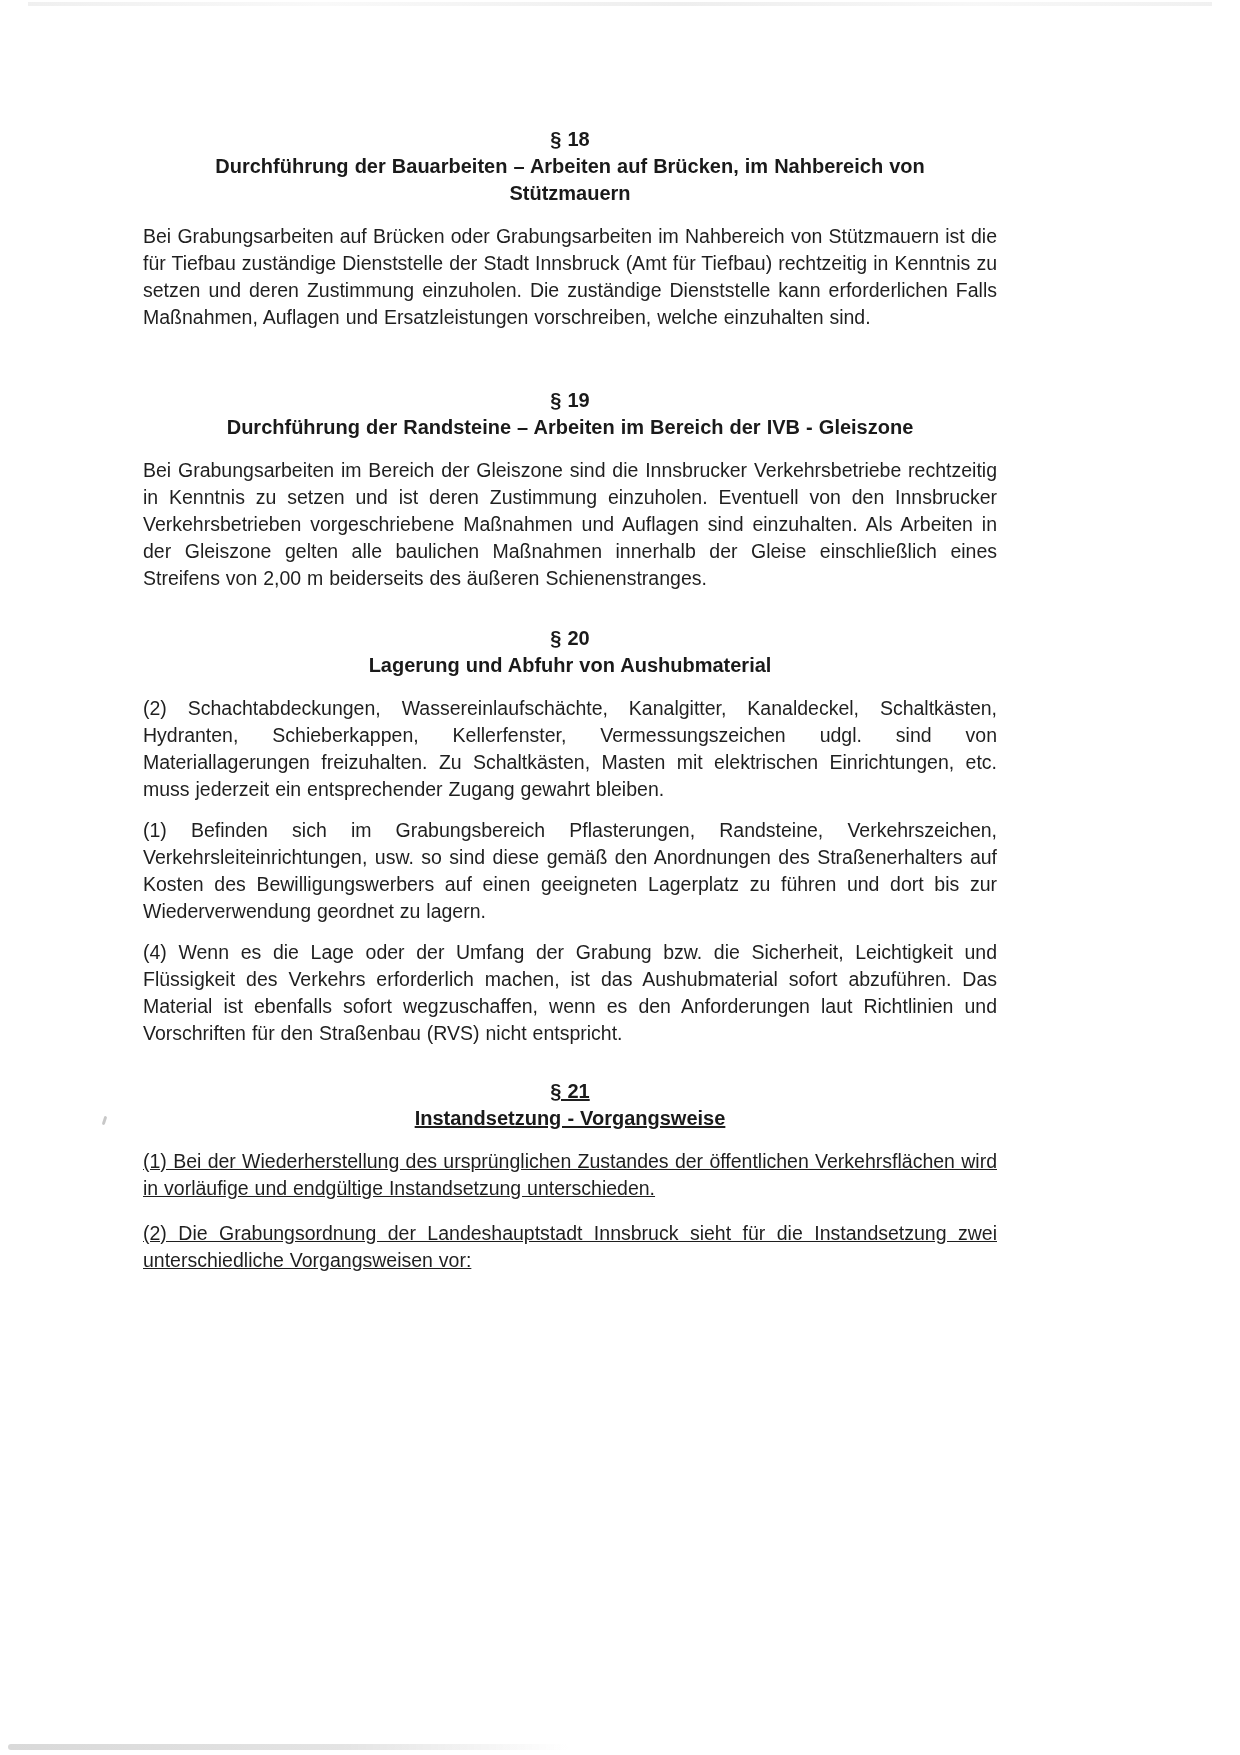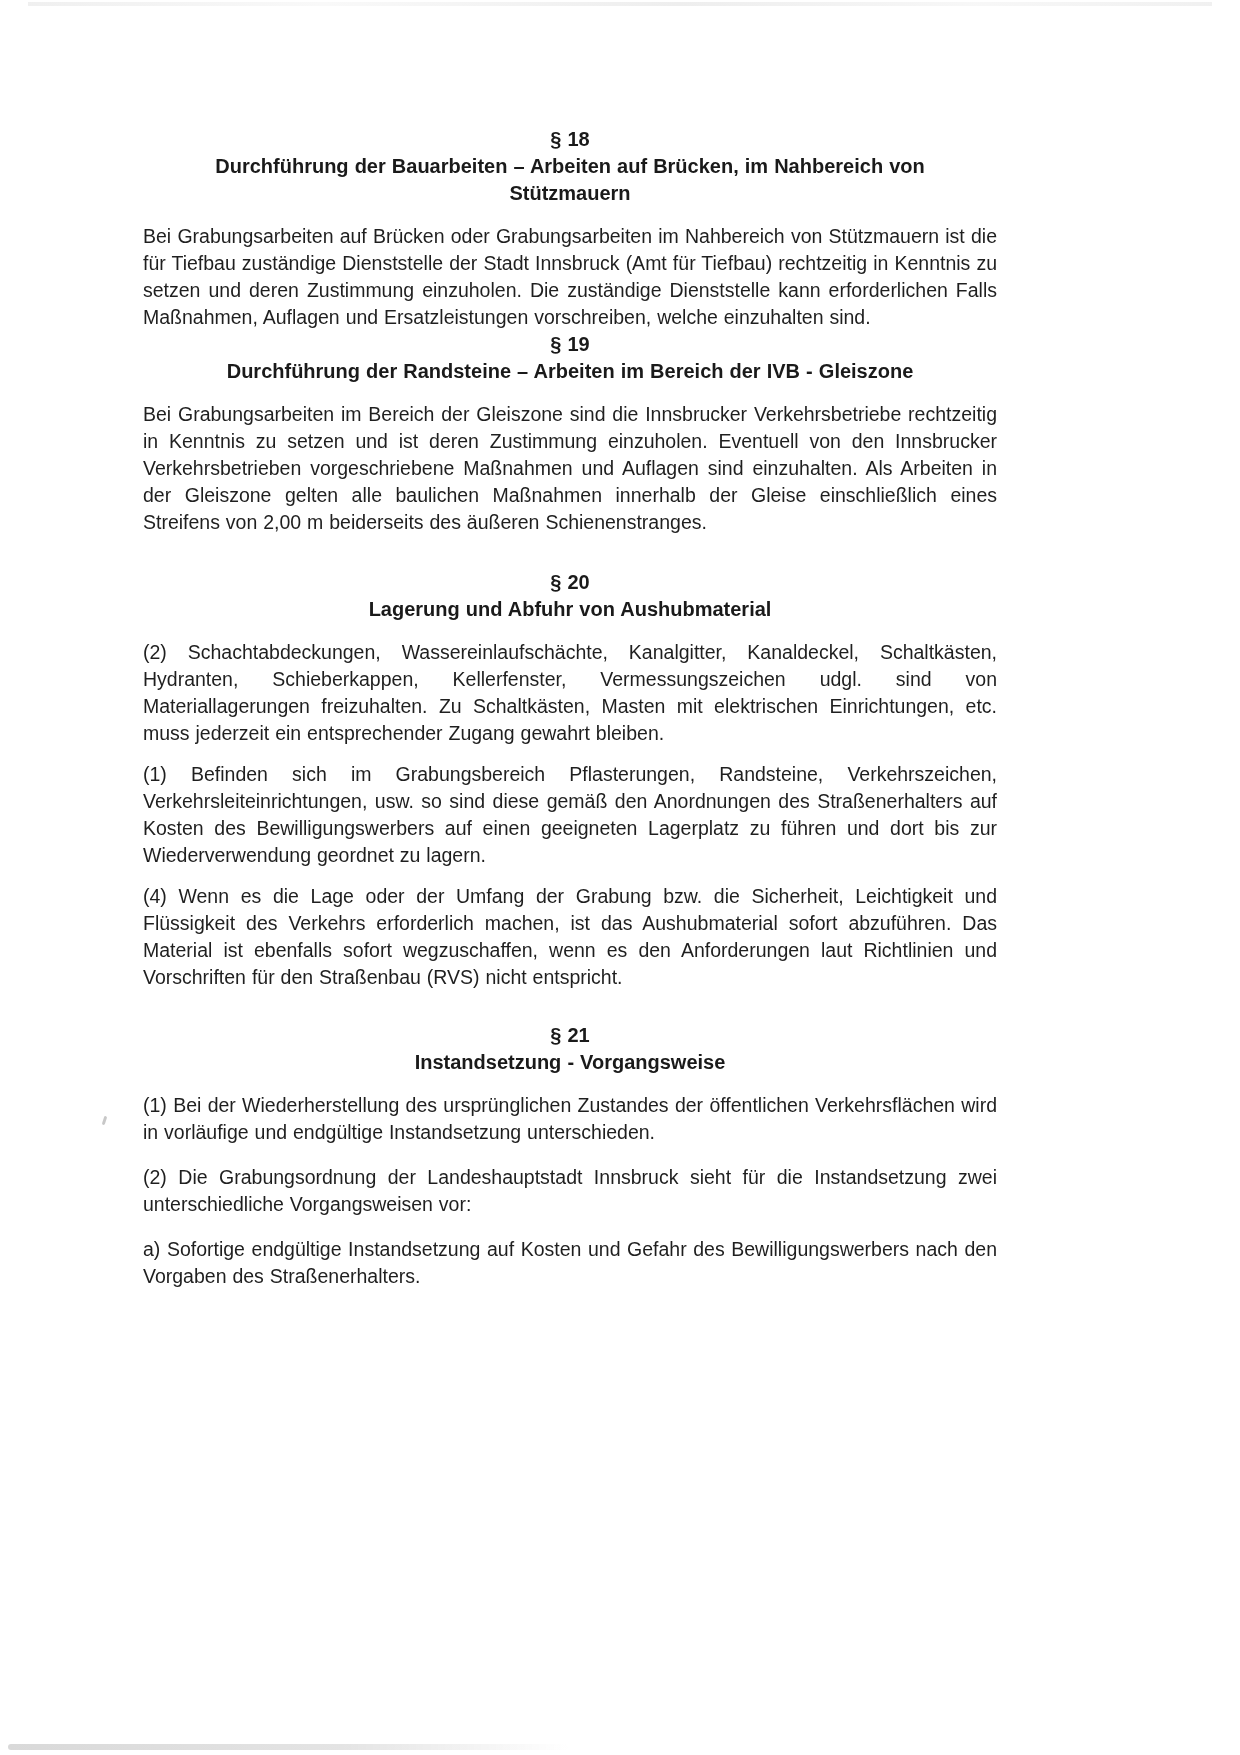--- a/index.html
+++ b/index.html
@@ -71,23 +71,23 @@
   }
   .sec-head-title {
     max-width: 800px;
     margin: 0 auto;
   }
   .para {
     margin: 16px 0 0 0;
     text-align: justify;
   }
   .para + .para { margin-top: 14px; }
-  .sec-19 { }
+  .sec-19 { margin-top: 56px; }
   .sec-20 { margin-top: 33px; }
-  .sec-21 { margin-top: 31px; }
+  .sec-21 { margin-top: 31px; text-decoration: underline; }
   .sec-21 .para + .para { margin-top: 18px; }
 </style>
 </head>
 <body>
 
 <div class="page">
 
   <div class="artifact-top"></div>
 
   <main class="content">
@@ -110,21 +110,20 @@
       <p class="para">(2) Schachtabdeckungen, Wassereinlaufschächte, Kanalgitter, Kanaldeckel, Schaltkästen, Hydranten, Schieberkappen, Kellerfenster, Vermessungszeichen udgl. sind von Materiallagerungen freizuhalten. Zu Schaltkästen, Masten mit elektrischen Einrichtungen, etc. muss jederzeit ein entsprechender Zugang gewahrt bleiben.</p>
       <p class="para">(1) Befinden sich im Grabungsbereich Pflasterungen, Randsteine, Verkehrszeichen, Verkehrsleiteinrichtungen, usw. so sind diese gemäß den Anordnungen des Straßenerhalters auf Kosten des Bewilligungswerbers auf einen geeigneten Lagerplatz zu führen und dort bis zur Wiederverwendung geordnet zu lagern.</p>
       <p class="para">(4) Wenn es die Lage oder der Umfang der Grabung bzw. die Sicherheit, Leichtigkeit und Flüssigkeit des Verkehrs erforderlich machen, ist das Aushubmaterial sofort abzuführen. Das Material ist ebenfalls sofort wegzuschaffen, wenn es den Anforderungen laut Richtlinien und Vorschriften für den Straßenbau (RVS) nicht entspricht.</p>
     </section>
 
     <section class="doc-section sec-21">
       <h2 class="sec-head-num">§ 21</h2>
       <h3 class="sec-head-title">Instandsetzung - Vorgangsweise</h3>
       <p class="para">(1) Bei der Wiederherstellung des ursprünglichen Zustandes der öffentlichen Verkehrsflächen wird in vorläufige und endgültige Instandsetzung unterschieden.</p>
       <p class="para">(2) Die Grabungsordnung der Landeshauptstadt Innsbruck sieht für die Instandsetzung zwei unterschiedliche Vorgangsweisen vor:</p>
-      <p class="para">a) Sofortige endgültige Instandsetzung auf Kosten und Gefahr des Bewilligungswerbers nach den Vorgaben des Straßenerhalters.</p>
     </section>
 
   </main>
 
   <div class="artifact-tick"></div>
   <div class="artifact-bottom"></div>
 
 </div>
 
 </body></html>

